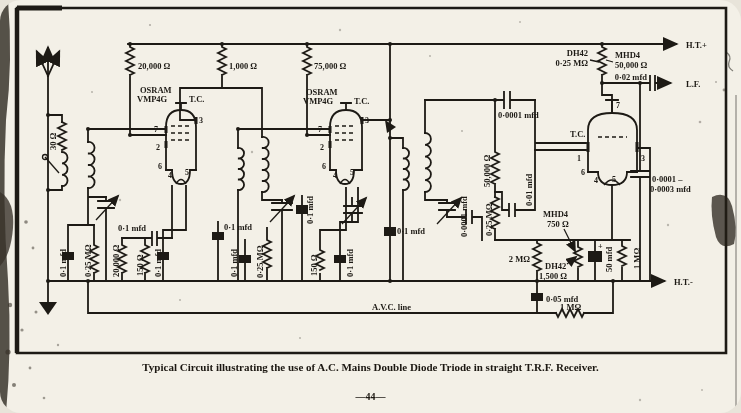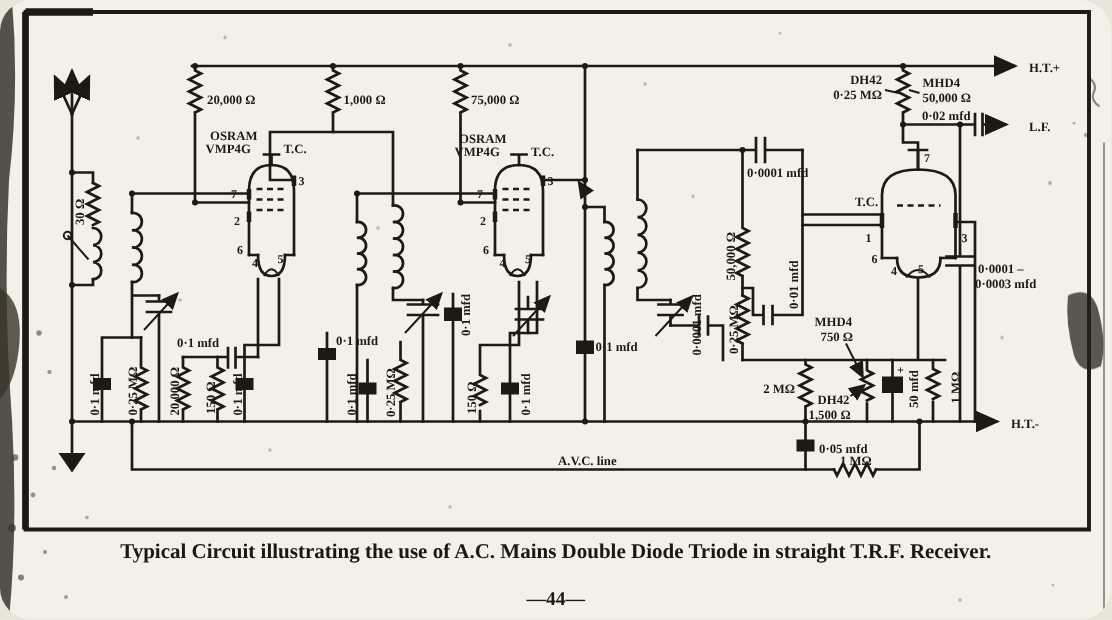--- a/index.html
+++ b/index.html
@@ -1,22 +1,22 @@
 <!DOCTYPE html>
 <html><head>
 <meta charset="utf-8">
 <style>
   html,body{margin:0;padding:0;background:#e8e4da;}
   .page{position:relative;width:741px;height:413px;background:#f3f0e7;overflow:hidden;
         font-family:"Liberation Serif",serif;border-radius:21px;}
   .page svg{position:absolute;left:0;top:0;}
   .caption{position:absolute;left:0;top:361px;width:741px;text-align:center;
-           font-weight:bold;font-size:14px;letter-spacing:0px;color:#1b1711;}
+           font-weight:bold;font-size:11px;letter-spacing:0px;color:#1b1711;}
   .pagenum{position:absolute;left:0;top:391px;width:741px;text-align:center;
-           font-weight:bold;font-size:13px;color:#1b1711;}
+           font-weight:bold;font-size:10px;color:#1b1711;}
   .w{stroke:#1d1a15;stroke-width:1.8;fill:none;stroke-linecap:square;}
   .w2{stroke:#1d1a15;stroke-width:2.6;fill:none;}
   .thin{stroke:#1d1a15;stroke-width:1.3;fill:none;}
   .cf{fill:#1d1a15;stroke:none;}
   .lbl{font:bold 8.5px "Liberation Serif",serif;fill:#1d1a15;}
   .pin{font:bold 8px "Liberation Serif",serif;fill:#1d1a15;}
   .dash{stroke:#1d1a15;stroke-width:1.6;fill:none;stroke-dasharray:4 3;}
   .ct{stroke:#1d1a15;stroke-width:3;fill:none;}
   .art{fill:#241e16;stroke:none;}
 </style>

